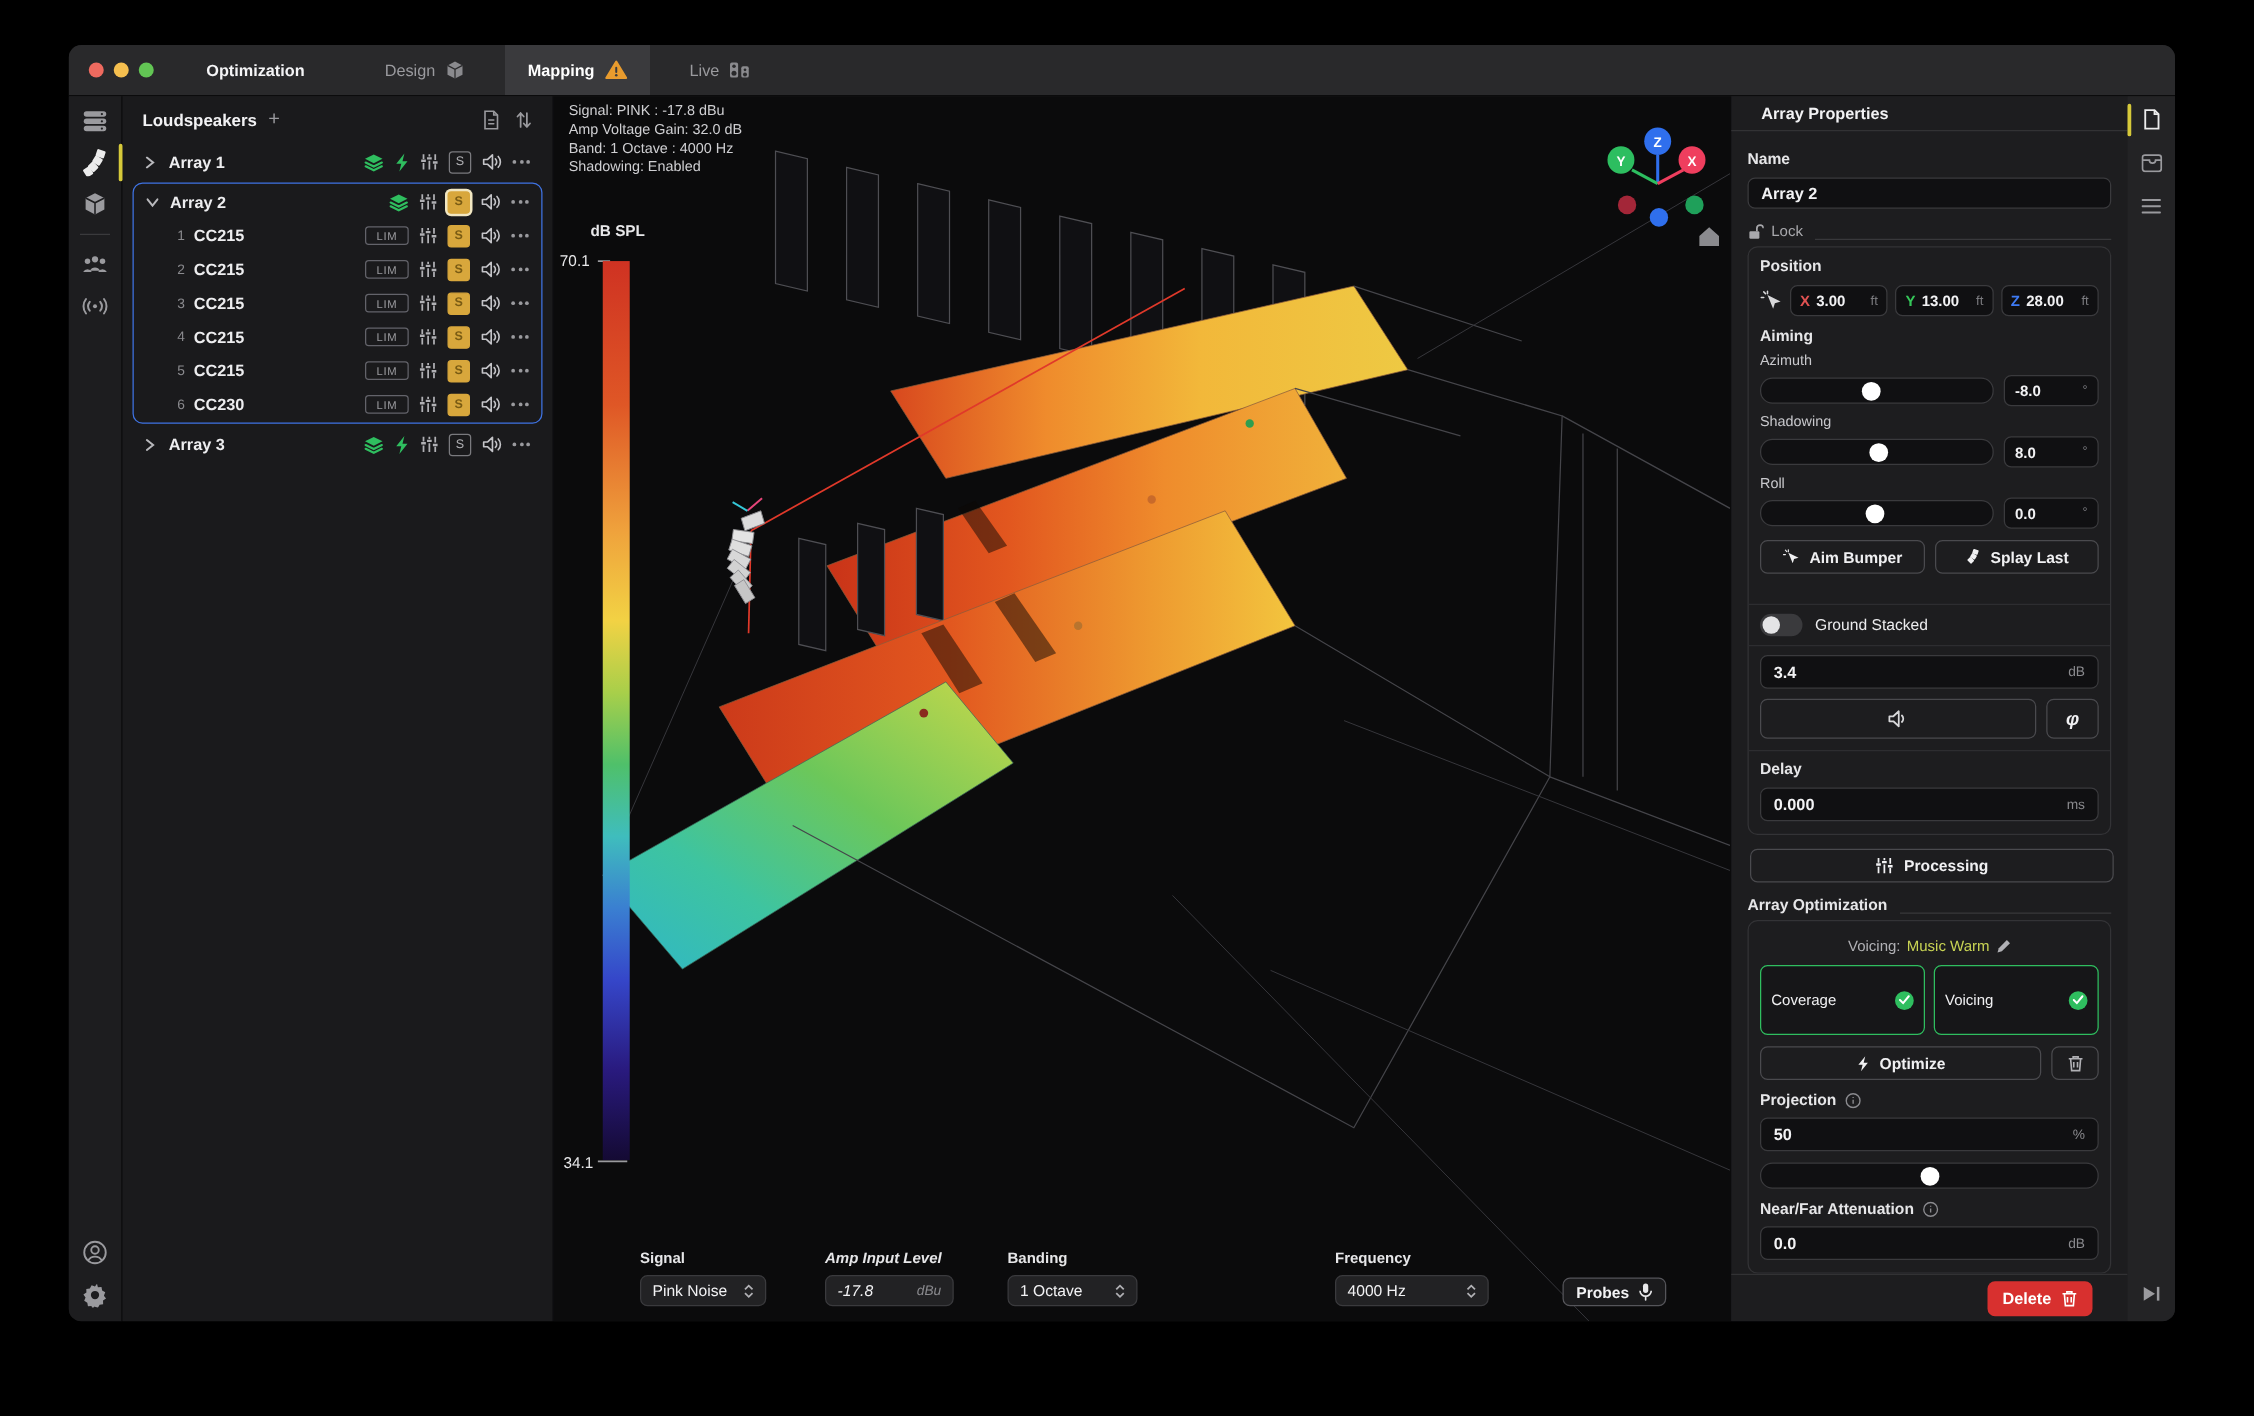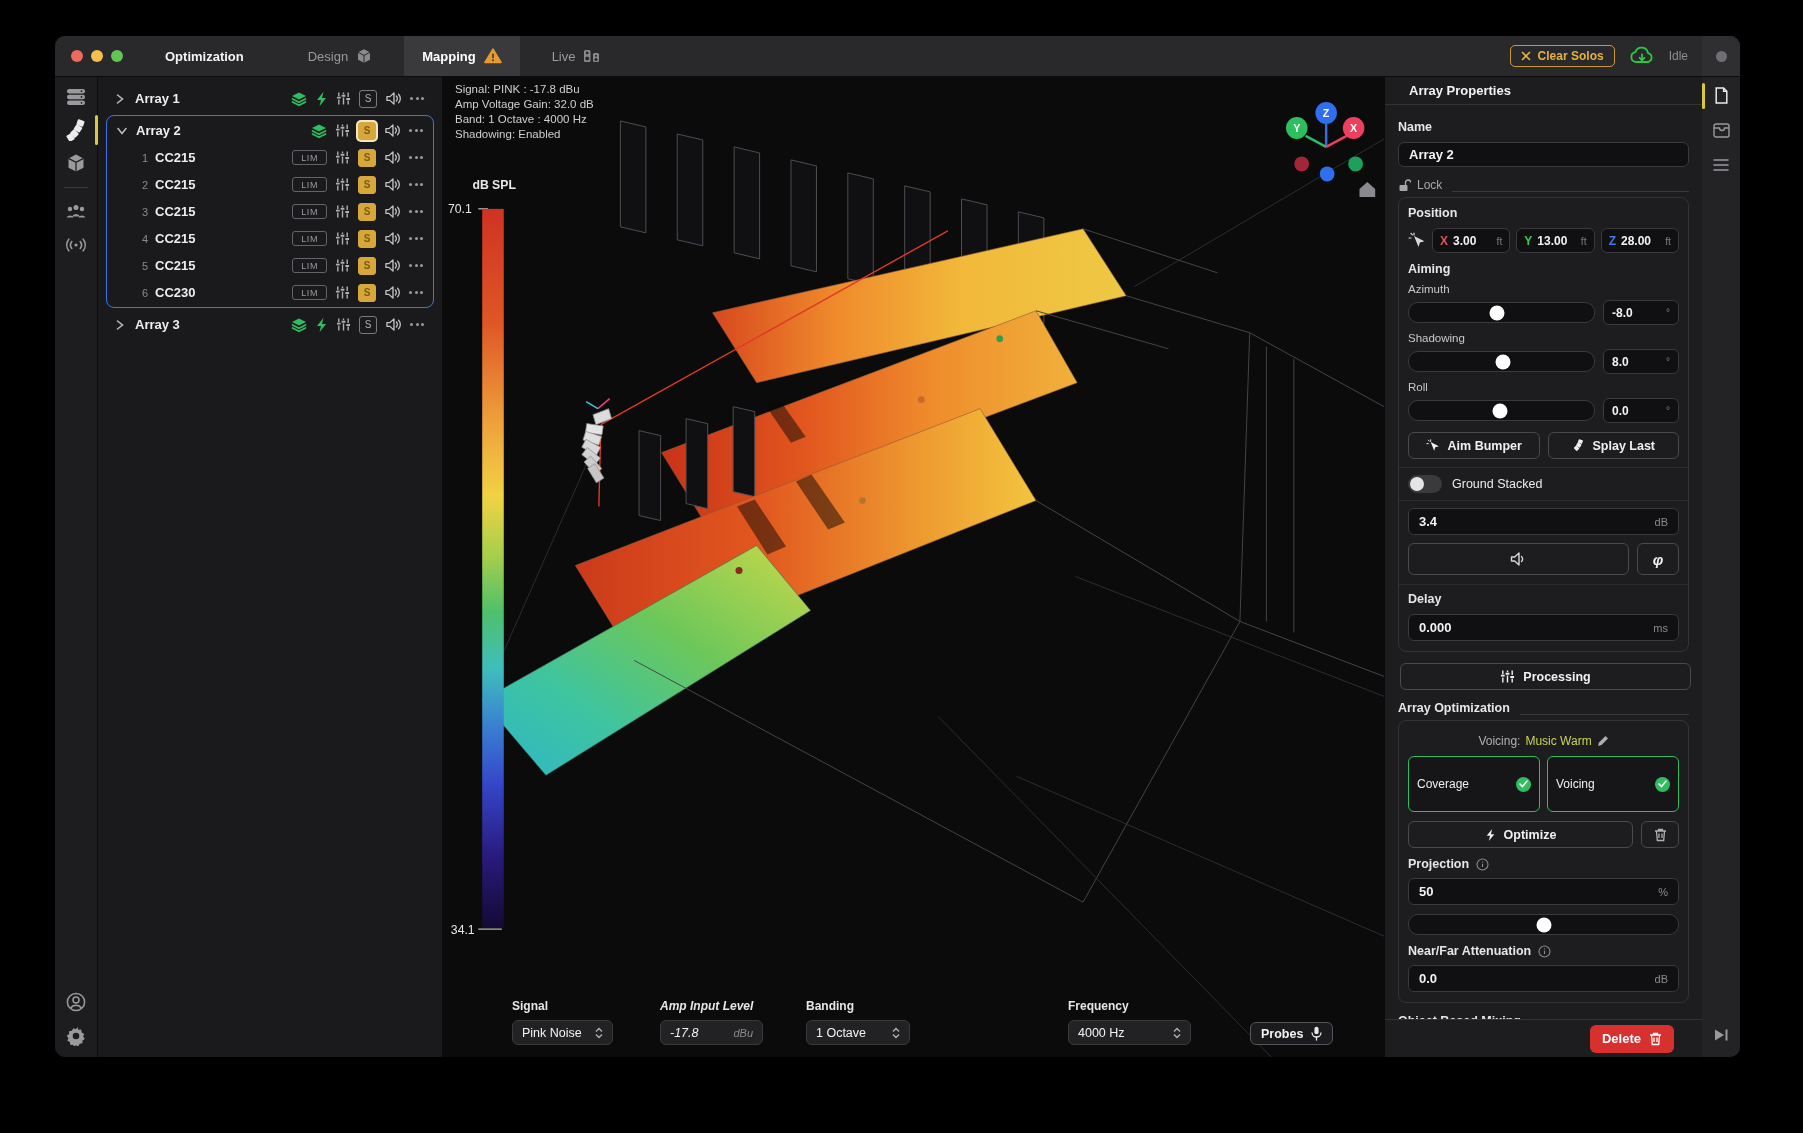--- a/index.html
+++ b/index.html
@@ -92,21 +92,21 @@
   .ax-x{color:#e05252}.ax-y{color:#35c759}.ax-z{color:#3e7bf5}
   .sub{font-size:11.5px;color:#c8c8cc;margin:7px 0 5px;}
   .slider-row{display:flex;gap:8px;align-items:center;margin:2px 0 4px;}
   .slider{flex:1;height:19px;background:#101012;border:1px solid #3a3a3d;border-radius:10px;position:relative;}
   .thumb{position:absolute;top:50%;transform:translate(-50%,-50%);width:15px;height:15px;background:#fff;border-radius:50%;}
   .valbox{flex:0 0 58px;background:#101012;border:1px solid #3a3a3d;border-radius:6px;height:23px;
     display:flex;align-items:center;padding:0 8px;font-weight:bold;font-size:12px;color:#f2f2f4;}
   .valbox .u{margin-left:auto;color:#7a7a7e;font-size:10px;font-weight:normal;}
   .btn{border:1px solid #4a4a4e;border-radius:6px;background:#1d1d1f;color:#f0f0f2;display:flex;align-items:center;
     justify-content:center;gap:8px;font-weight:bold;font-size:12.5px;height:27px;}
-  .btn-row{display:flex;gap:8px;margin:9px 0 8px;}
+  .btn-row{display:flex;gap:8px;margin:9px 0 24px;}
   .btn-row .btn{flex:1;}
   .hsep{height:1px;background:#2d2d30;margin:7px -9px;}
   .toggle-row{display:flex;align-items:center;gap:10px;margin:7px 0;color:#ececee;font-size:12.5px;}
   .toggle{width:34px;height:18px;background:#3a3a3d;border-radius:9px;position:relative;flex:0 0 34px;}
   .toggle .knob{position:absolute;left:2px;top:2px;width:14px;height:14px;border-radius:50%;background:#e4e4e6;}
   .spk-row{display:flex;gap:8px;margin:8px 0 9px;}
   .spk-btn{flex:1;height:32px;}
   .phase-btn{flex:0 0 42px;height:32px;font-size:15px;font-style:italic;}
   .voicing-line{text-align:center;margin:7px 0 8px;color:#b0b0b4;font-size:12px;display:flex;
     align-items:center;justify-content:center;gap:5px;}
@@ -174,40 +174,20 @@
       <span class="ico">
         <svg width="17" height="14" viewBox="0 0 17 14">
               <rect x="1" y="1" width="6.5" height="12" rx="1.5" fill="#8a8a8e"></rect>
               <circle cx="4.2" cy="4" r="1.4" fill="#29292b"></circle>
               <circle cx="4.2" cy="9.5" r="2" fill="#29292b"></circle>
               <rect x="10" y="4" width="6" height="9" rx="1.5" fill="#8a8a8e"></rect>
               <circle cx="13" cy="6.8" r="1.1" fill="#29292b"></circle>
               <circle cx="13" cy="10.5" r="1.6" fill="#29292b"></circle>
             </svg>
       </span>
-    </div>
-    <div class="tb-right">
-      <button class="clear-solos">
-        <span>
-          <svg width="10" height="10" viewBox="0 0 10 10">
-                <path d="M1 1l8 8M9 1l-8 8" stroke="#e5b33c" stroke-width="1.6"></path>
-              </svg>
-        </span>
-        <span>Clear Solos</span>
-      </button>
-      <span class="ico">
-        <svg width="26" height="20" viewBox="0 0 26 20">
-              <path d="M7 16a5 5 0 01-.6-9.9A6.5 6.5 0 0119 7.2 4.5 4.5 0 0119 16z" fill="none" stroke="#27c93f" stroke-width="1.8" stroke-linejoin="round"></path>
-              <path d="M13 8.5v5.5M10.6 11.8 13 14.4l2.4-2.6" stroke="#27c93f" stroke-width="1.8" fill="none" stroke-linecap="round"></path>
-            </svg>
-      </span>
-      <span class="tb-status-label">Idle</span>
-      <div class="tb-status-zone">
-        <span class="status-dot"></span>
-      </div>
     </div>
   </div>
 
   <div class="main">
 
     <div class="leftstrip">
       <span class="strip-active"></span>
       <span class="ico">
         <svg width="20" height="18" viewBox="0 0 20 18" fill="currentColor">
               <rect x="1" y="1" width="18" height="4.4" rx="2.2"></rect>
@@ -259,20 +239,39 @@
         <span class="ico">
           <svg width="20" height="20" viewBox="0 0 20 20" fill="currentColor">
                 <path d="M10 0.8l1.2 2.6 2.8-.6 1 2.7 2.7 1-.6 2.8 2.1 2-2.1 2 .6 2.8-2.7 1-1 2.7-2.8-.6-1.2 2.6-1.2-2.6-2.8.6-1-2.7-2.7-1 .6-2.8-2.1-2 2.1-2-.6-2.8 2.7-1 1-2.7 2.8.6z" transform="rotate(10 10 10)"></path>
                 <circle cx="10" cy="10" r="3.3" fill="#1d1d1f"></circle>
               </svg>
         </span>
       </div>
     </div>
 
     <div class="lspanel">
+      <div class="lsheader">
+        <span class="t">Loudspeakers</span>
+        <span class="plus">+</span>
+        <span class="right">
+          <span>
+            <svg width="14" height="16" viewBox="0 0 14 16" fill="none" stroke="currentColor" stroke-width="1.3">
+                  <path d="M2 1h7l3 3v11H2z"></path>
+                  <path d="M9 1v3h3"></path>
+                  <path d="M5 8h4M5 11h4" stroke-linecap="round"></path>
+                </svg>
+          </span>
+          <span>
+            <svg width="14" height="16" viewBox="0 0 14 16" fill="none" stroke="currentColor" stroke-width="1.4" stroke-linecap="round">
+                  <path d="M4.5 13.5v-11M4.5 2.5 2 5.2M4.5 2.5 7 5.2"></path>
+                  <path d="M9.5 2.5v11M9.5 13.5 7 10.8M9.5 13.5 12 10.8"></path>
+                </svg>
+          </span>
+        </span>
+      </div>
 
       <div class="lsrow">
         <span class="chev">
           <svg width="8" height="10" viewBox="0 0 8 10">
                 <path d="M1.5 1l5 4-5 4" stroke="#b8b8bc" stroke-width="1.6" fill="none" stroke-linecap="round"></path>
               </svg>
         </span>
         <span class="nm">Array 1</span>
         <span class="icons">
           <span>

